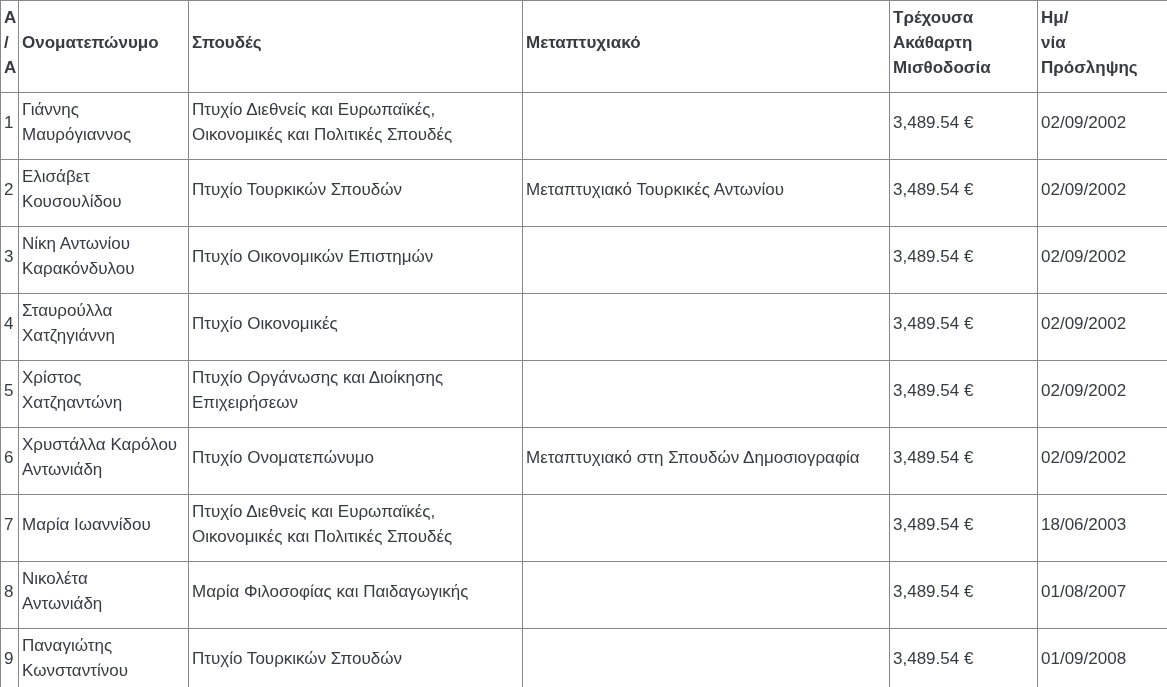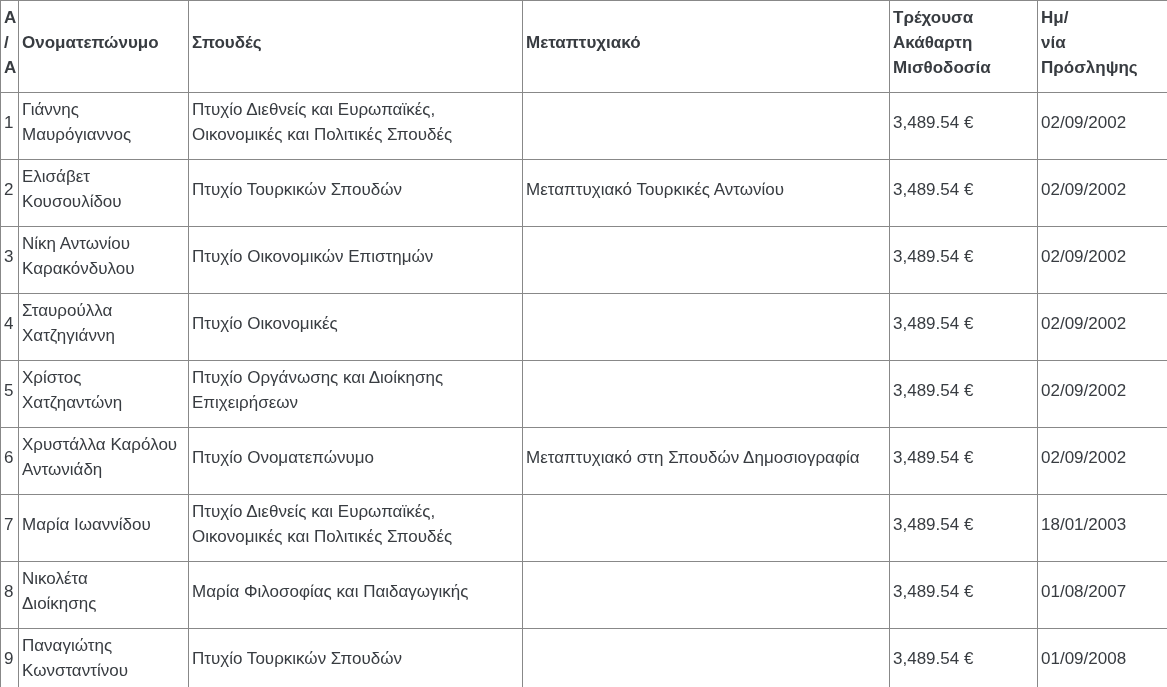--- a/index.html
+++ b/index.html
@@ -126,26 +126,26 @@
       <td>3,489.54 €</td>
       <td>02/09/2002</td>
     </tr>
     <tr>
       <td>7</td>
       <td>Μαρία Ιωαννίδου</td>
       <td>Πτυχίο Διεθνείς και Ευρωπαϊκές,
 Οικονομικές και Πολιτικές Σπουδές</td>
       <td></td>
       <td>3,489.54 €</td>
-      <td>18/01/2003</td>
+      <td>18/06/2003</td>
     </tr>
     <tr>
       <td>8</td>
       <td>Νικολέτα
-Διοίκησης</td>
+Αντωνιάδη</td>
       <td>Μαρία Φιλοσοφίας και Παιδαγωγικής</td>
       <td></td>
       <td>3,489.54 €</td>
       <td>01/08/2007</td>
     </tr>
     <tr>
       <td>9</td>
       <td>Παναγιώτης
 Κωνσταντίνου</td>
       <td>Πτυχίο Τουρκικών Σπουδών</td>

